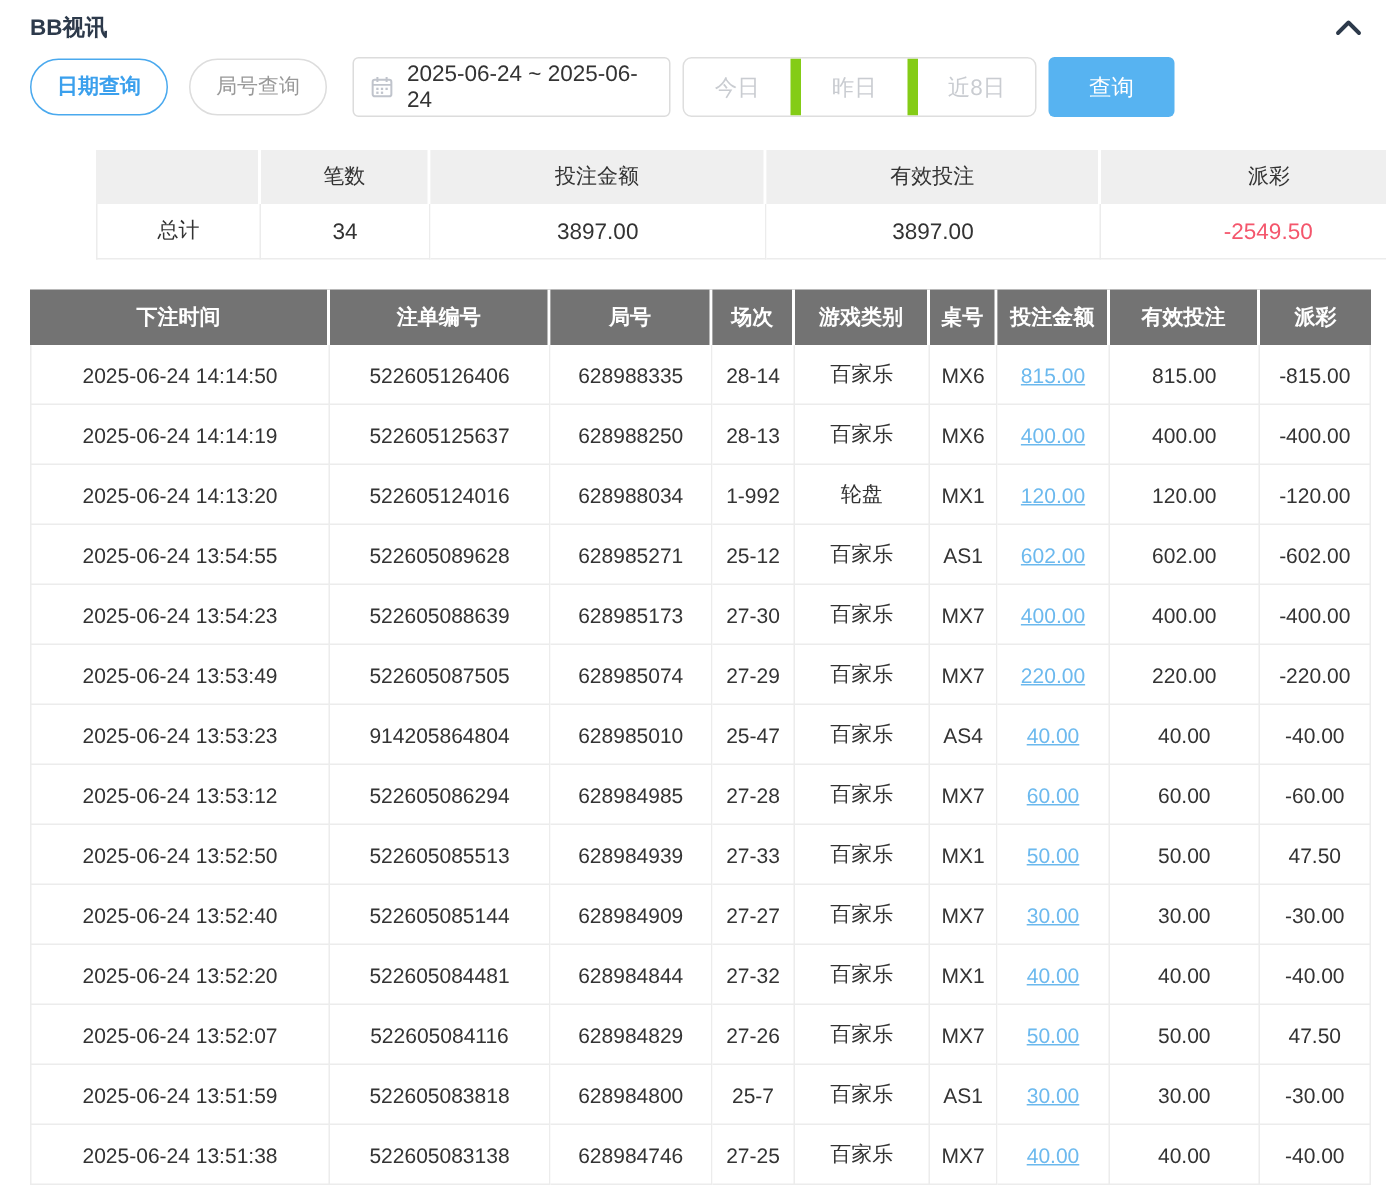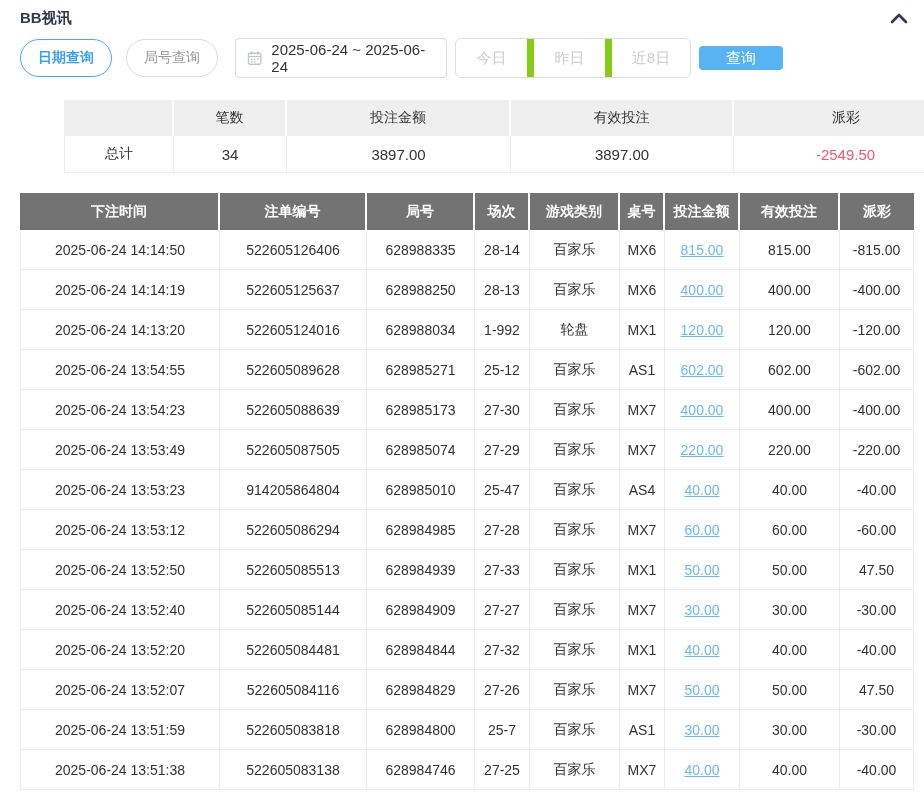--- a/index.html
+++ b/index.html
@@ -31,21 +31,21 @@
     font-size: 15px; color: #333; margin-right: 8px; cursor: pointer; background: #fff; justify-content: center;
   }
   .segmented { display: flex; height: 40px; border: 1px solid #dedede; border-radius: 6px; overflow: hidden; margin-right: 8px; background: #fff; }
   .segmented button {
     width: 78px; border: none; background: none; font-size: 15px; color: #c9ccd1; cursor: pointer;
     border-right: 7px solid #84cc16;
     font-family: "Liberation Sans", "DejaVu Sans", sans-serif;
   }
   .segmented button:last-child { border-right: none; }
   .btn-primary {
-    width: 84px; height: 24px; background: #57b3f1; color: #fff; border: none; border-radius: 4px;
+    width: 84px; height: 40px; background: #57b3f1; color: #fff; border: none; border-radius: 4px;
     font-size: 15px; cursor: pointer;
     font-family: "Liberation Sans", "DejaVu Sans", sans-serif;
   }
 
   
   table { border-collapse: separate; border-spacing: 0; width: 894px; table-layout: fixed; }
   .summary { margin-top: 22px; padding-left: 44px; }
   .summary th {
     background: #efefef; height: 36px; font-weight: normal; font-size: 14px; color: #333;
     border-right: 2px solid #fff; text-align: center;

